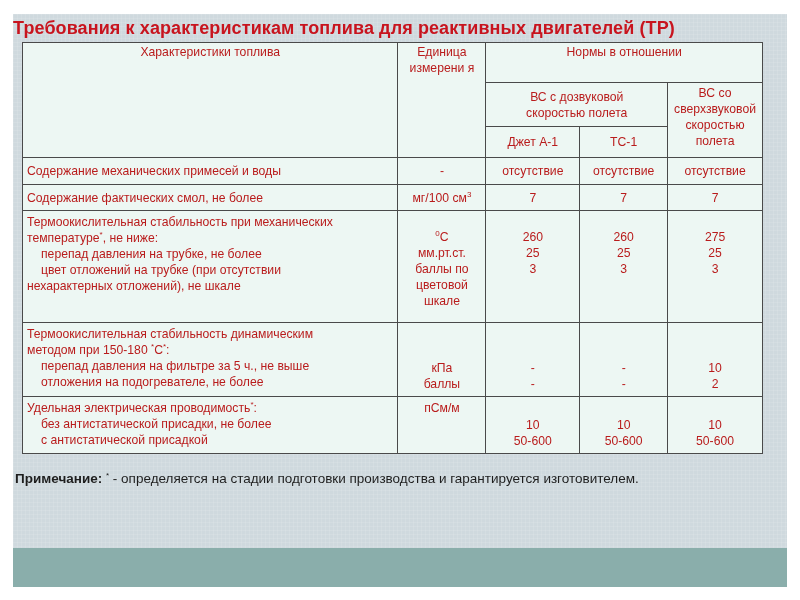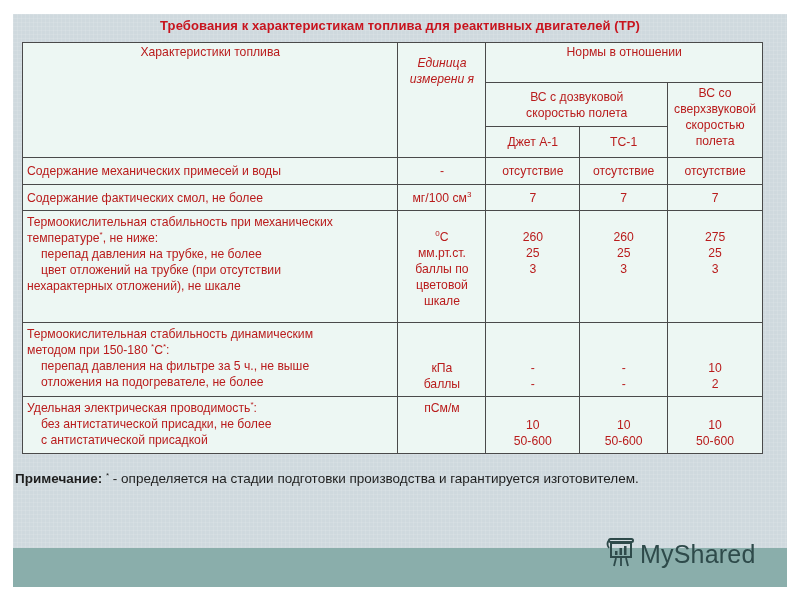--- a/index.html
+++ b/index.html
@@ -12,22 +12,22 @@
     background: #cfd9de;
     background-image:
       repeating-linear-gradient(0deg, rgba(255,255,255,0.10) 0 1px, transparent 1px 4px),
       repeating-linear-gradient(90deg, rgba(255,255,255,0.10) 0 1px, transparent 1px 4px);
     overflow: hidden;
   }
   .slide-band {
     position: absolute; left: 0; right: 0; bottom: 0; height: 39px; background: #8aaeab;
   }
   .title {
-    position: absolute; left: 0; right: 0; top: 4px; text-align: center;
-    color: #c8141e; font-weight: bold; font-size: 13px; letter-spacing: 0.1px;
+    position: absolute; left: 0; right: 0; top: 4px; 
+    color: #c8141e; font-weight: bold; font-size: 18px; letter-spacing: 0.1px;
   }
   table.specs {
     position: absolute; left: 9px; top: 28px; width: 741px; height: 411px;
     border-collapse: collapse; background: #edf7f3;
     font-size: 12.2px; color: #b91c1c;
   }
   table.specs td {
     border: 1px solid #4a4a4a; padding: 1px 4px; vertical-align: top; line-height: 16px;
   }
   table.specs td.c { text-align: center; }
@@ -57,21 +57,21 @@
     <colgroup>
       <col style="width:377px">
       <col style="width:88px">
       <col style="width:94px">
       <col style="width:88px">
       <col style="width:94px">
     </colgroup>
     <tbody>
         <tr style="height:40px">
       <td class="c" rowspan="3">Характеристики топлива</td>
-      <td class="c" rowspan="3" style="padding:12px 10px;font-style:italic;">Единица измерени я</td>
+      <td class="c" rowspan="3" style="padding:1px 10px;">Единица измерени я</td>
       <td class="c" colspan="3">Нормы в отношении</td>
     </tr>
     <tr style="height:44px">
       <td class="c mid" colspan="2" style="padding:2px 24px;">ВС с дозвуковой скоростью полета</td>
       <td class="c" rowspan="2" style="padding:2px 6px;">ВС со сверхзвуковой скоростью полета</td>
     </tr>
     <tr style="height:31px">
       <td class="c mid">Джет А-1</td>
       <td class="c mid">ТС-1</td>
     </tr>
@@ -170,29 +170,13 @@
       </td>
     </tr>
   </tbody>
     </table>
 
   <div class="note">
     <b>Примечание:</b>
     <sup>*</sup><span> - определяется на стадии подготовки производства и гарантируется изготовителем.</span>
   </div>
 
-  <div class="logo">
-    <span>
-      <svg width="30" height="34" viewBox="0 0 30 34">
-        <rect x="3" y="4" width="24" height="3" rx="1.5" fill="none" stroke="#2e4a4a" stroke-width="2"></rect>
-        <path d="M3 5 Q0 9 3 13" fill="none" stroke="#2e4a4a" stroke-width="1.8"></path>
-        <rect x="5" y="8" width="20" height="14" fill="none" stroke="#2e4a4a" stroke-width="2"></rect>
-        <rect x="9" y="16" width="2.5" height="4" fill="#2e4a4a"></rect>
-        <rect x="13.5" y="13" width="2.5" height="7" fill="#2e4a4a"></rect>
-        <rect x="18" y="11" width="2.5" height="9" fill="#2e4a4a"></rect>
-        <line x1="10" y1="23" x2="8" y2="31" stroke="#2e4a4a" stroke-width="1.8"></line>
-        <line x1="15" y1="23" x2="15" y2="31" stroke="#2e4a4a" stroke-width="1.8"></line>
-        <line x1="20" y1="23" x2="22" y2="31" stroke="#2e4a4a" stroke-width="1.8"></line>
-      </svg>
-    </span>
-    <span class="logo-text">MyShared</span>
-  </div>
 </div>
 
 </body></html>

